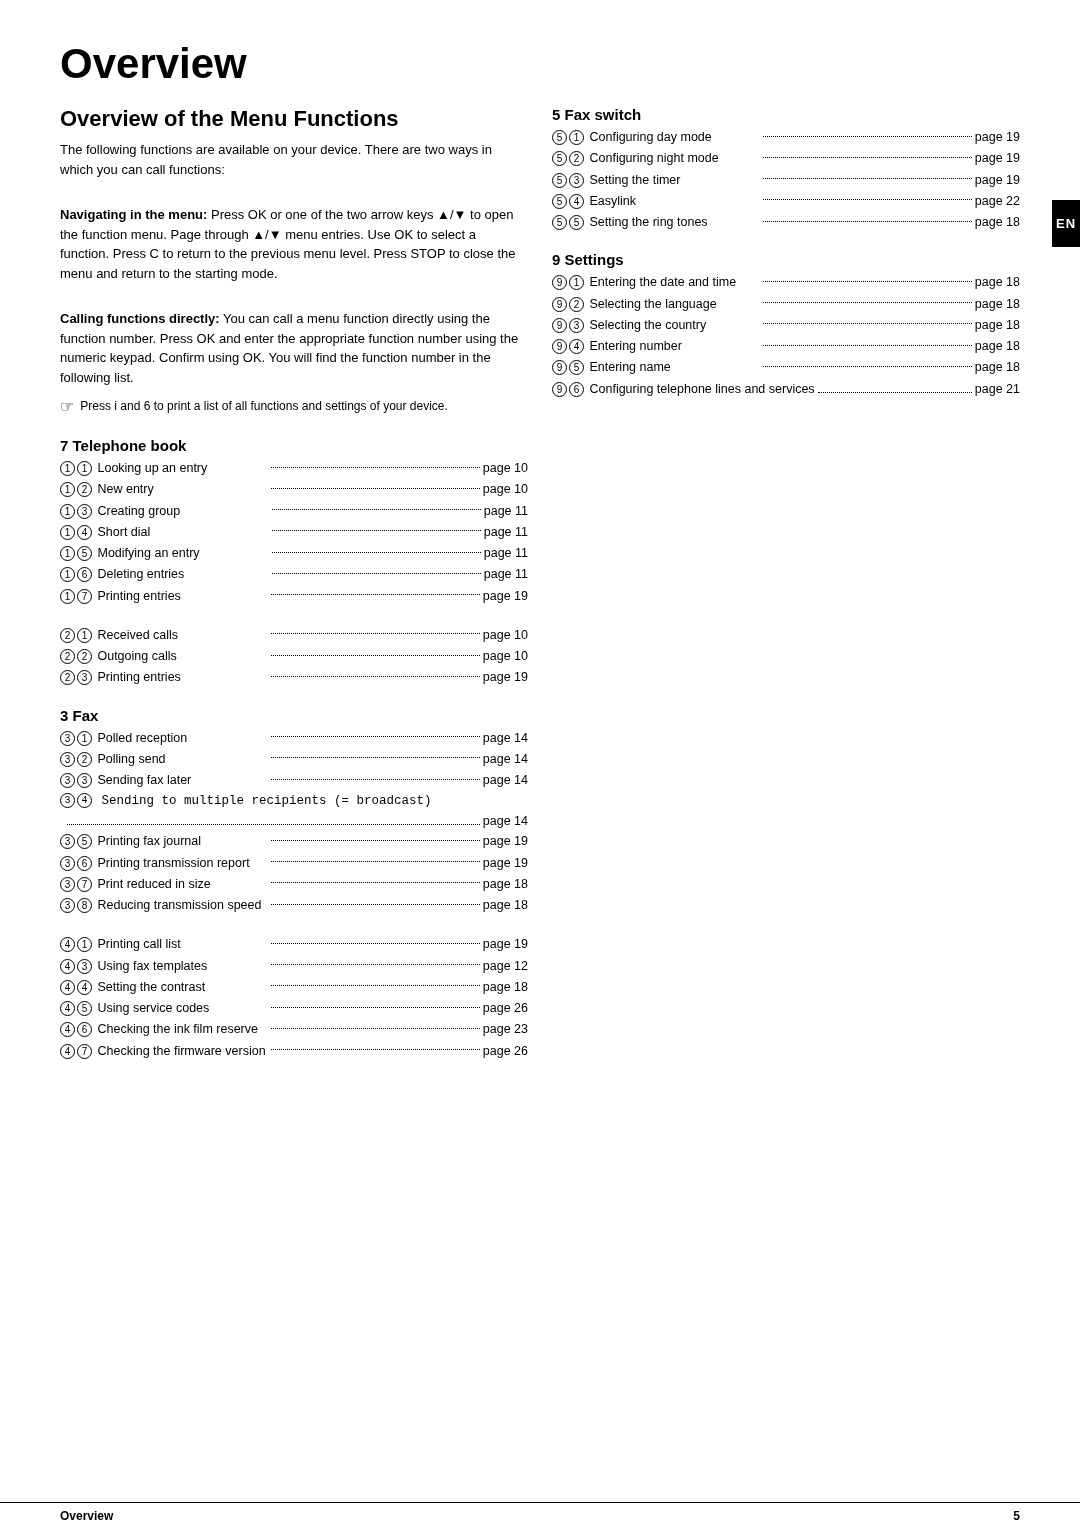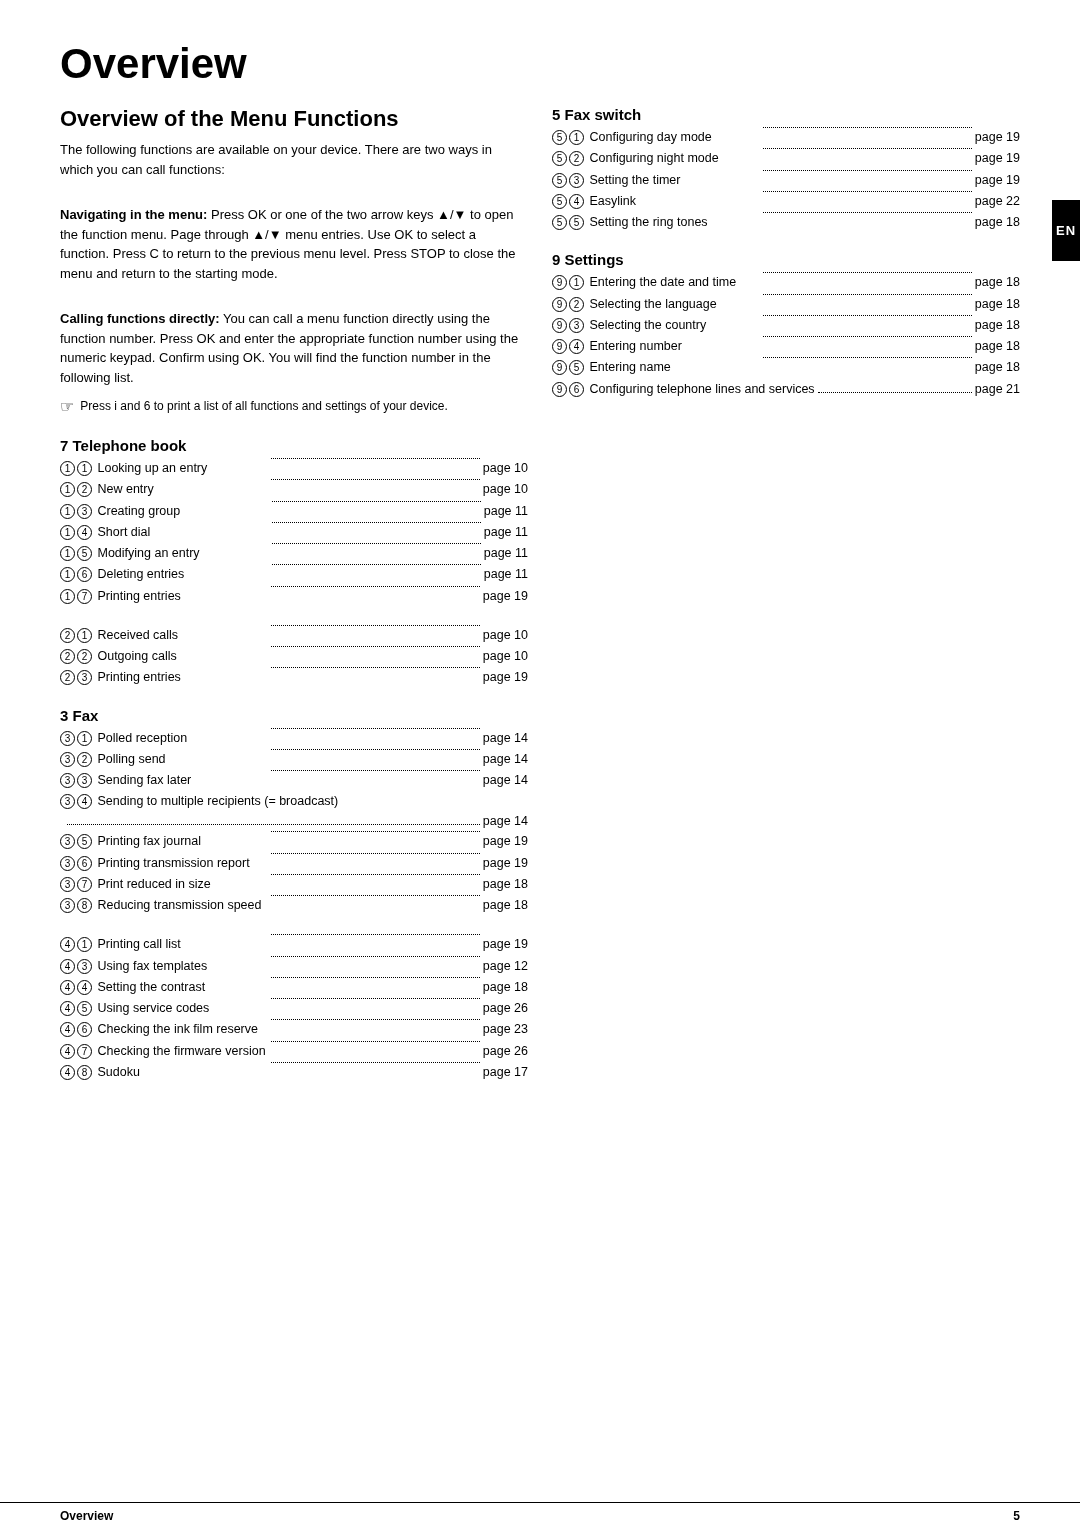--- a/index.html
+++ b/index.html
@@ -22,21 +22,21 @@
     }
 
     
     .en-tab {
       position: absolute;
       top: 200px;
       right: 0;
       background: #000;
       color: #fff;
       width: 28px;
-      padding: 23px 4px;
+      padding: 16px 4px;
       text-align: center;
       font-size: 13px;
       font-weight: bold;
       letter-spacing: 1px;
       writing-mode: horizontal-tb;
     }
 
     .content-area {
       padding: 40px 60px 20px 60px;
       flex: 1;
@@ -101,21 +101,21 @@
     .menu-section-title {
       font-size: 15px;
       font-weight: bold;
       margin-bottom: 4px;
     }
 
     .menu-item {
       font-size: 12.5px;
       line-height: 1.7;
       display: flex;
-      align-items: flex-start;
+      align-items: center;
     }
 
     .menu-item-label {
       flex: 1;
       white-space: nowrap;
       overflow: hidden;
     }
 
     .dots {
       flex: 1;
@@ -271,21 +271,21 @@
             <span class="dots"></span>
             <span class="page-ref">page 14</span>
           </div>
           <div class="menu-item">
             <span class="menu-item-label"><span class="circ">3</span><span class="circ">3</span> Sending fax later</span>
             <span class="dots"></span>
             <span class="page-ref">page 14</span>
           </div>
 
           <div style="font-size:12.5px; line-height:1.6;">
-            <div style="display:flex; align-items:center;">
+            <div style="display:flex; align-items:center;font-family:Liberation Mono, monospace;">
               <span><span class="circ">3</span><span class="circ">4</span> Sending to multiple recipients (= broadcast)</span>
             </div>
             <div style="display:flex; align-items:baseline; padding-left:4px;">
               <span class="dots"></span>
               <span class="page-ref">page 14</span>
             </div>
           </div>
           <div class="menu-item">
             <span class="menu-item-label"><span class="circ">3</span><span class="circ">5</span> Printing fax journal</span>
             <span class="dots"></span>
@@ -332,25 +332,20 @@
           <div class="menu-item">
             <span class="menu-item-label"><span class="circ">4</span><span class="circ">6</span> Checking the ink film reserve</span>
             <span class="dots"></span>
             <span class="page-ref">page 23</span>
           </div>
           <div class="menu-item">
             <span class="menu-item-label"><span class="circ">4</span><span class="circ">7</span> Checking the firmware version</span>
             <span class="dots"></span>
             <span class="page-ref">page 26</span>
           </div>
-          <div class="menu-item">
-            <span class="menu-item-label"><span class="circ">4</span><span class="circ">8</span> Sudoku</span>
-            <span class="dots"></span>
-            <span class="page-ref">page 17</span>
-          </div>
         </div>
 
       </div>
 
       <div class="right-col">
 
         <div class="menu-section" style="margin-top:0;">
           <div class="menu-section-title">5 Fax switch</div>
           <div class="menu-item">
             <span class="menu-item-label"><span class="circ">5</span><span class="circ">1</span> Configuring day mode</span>

